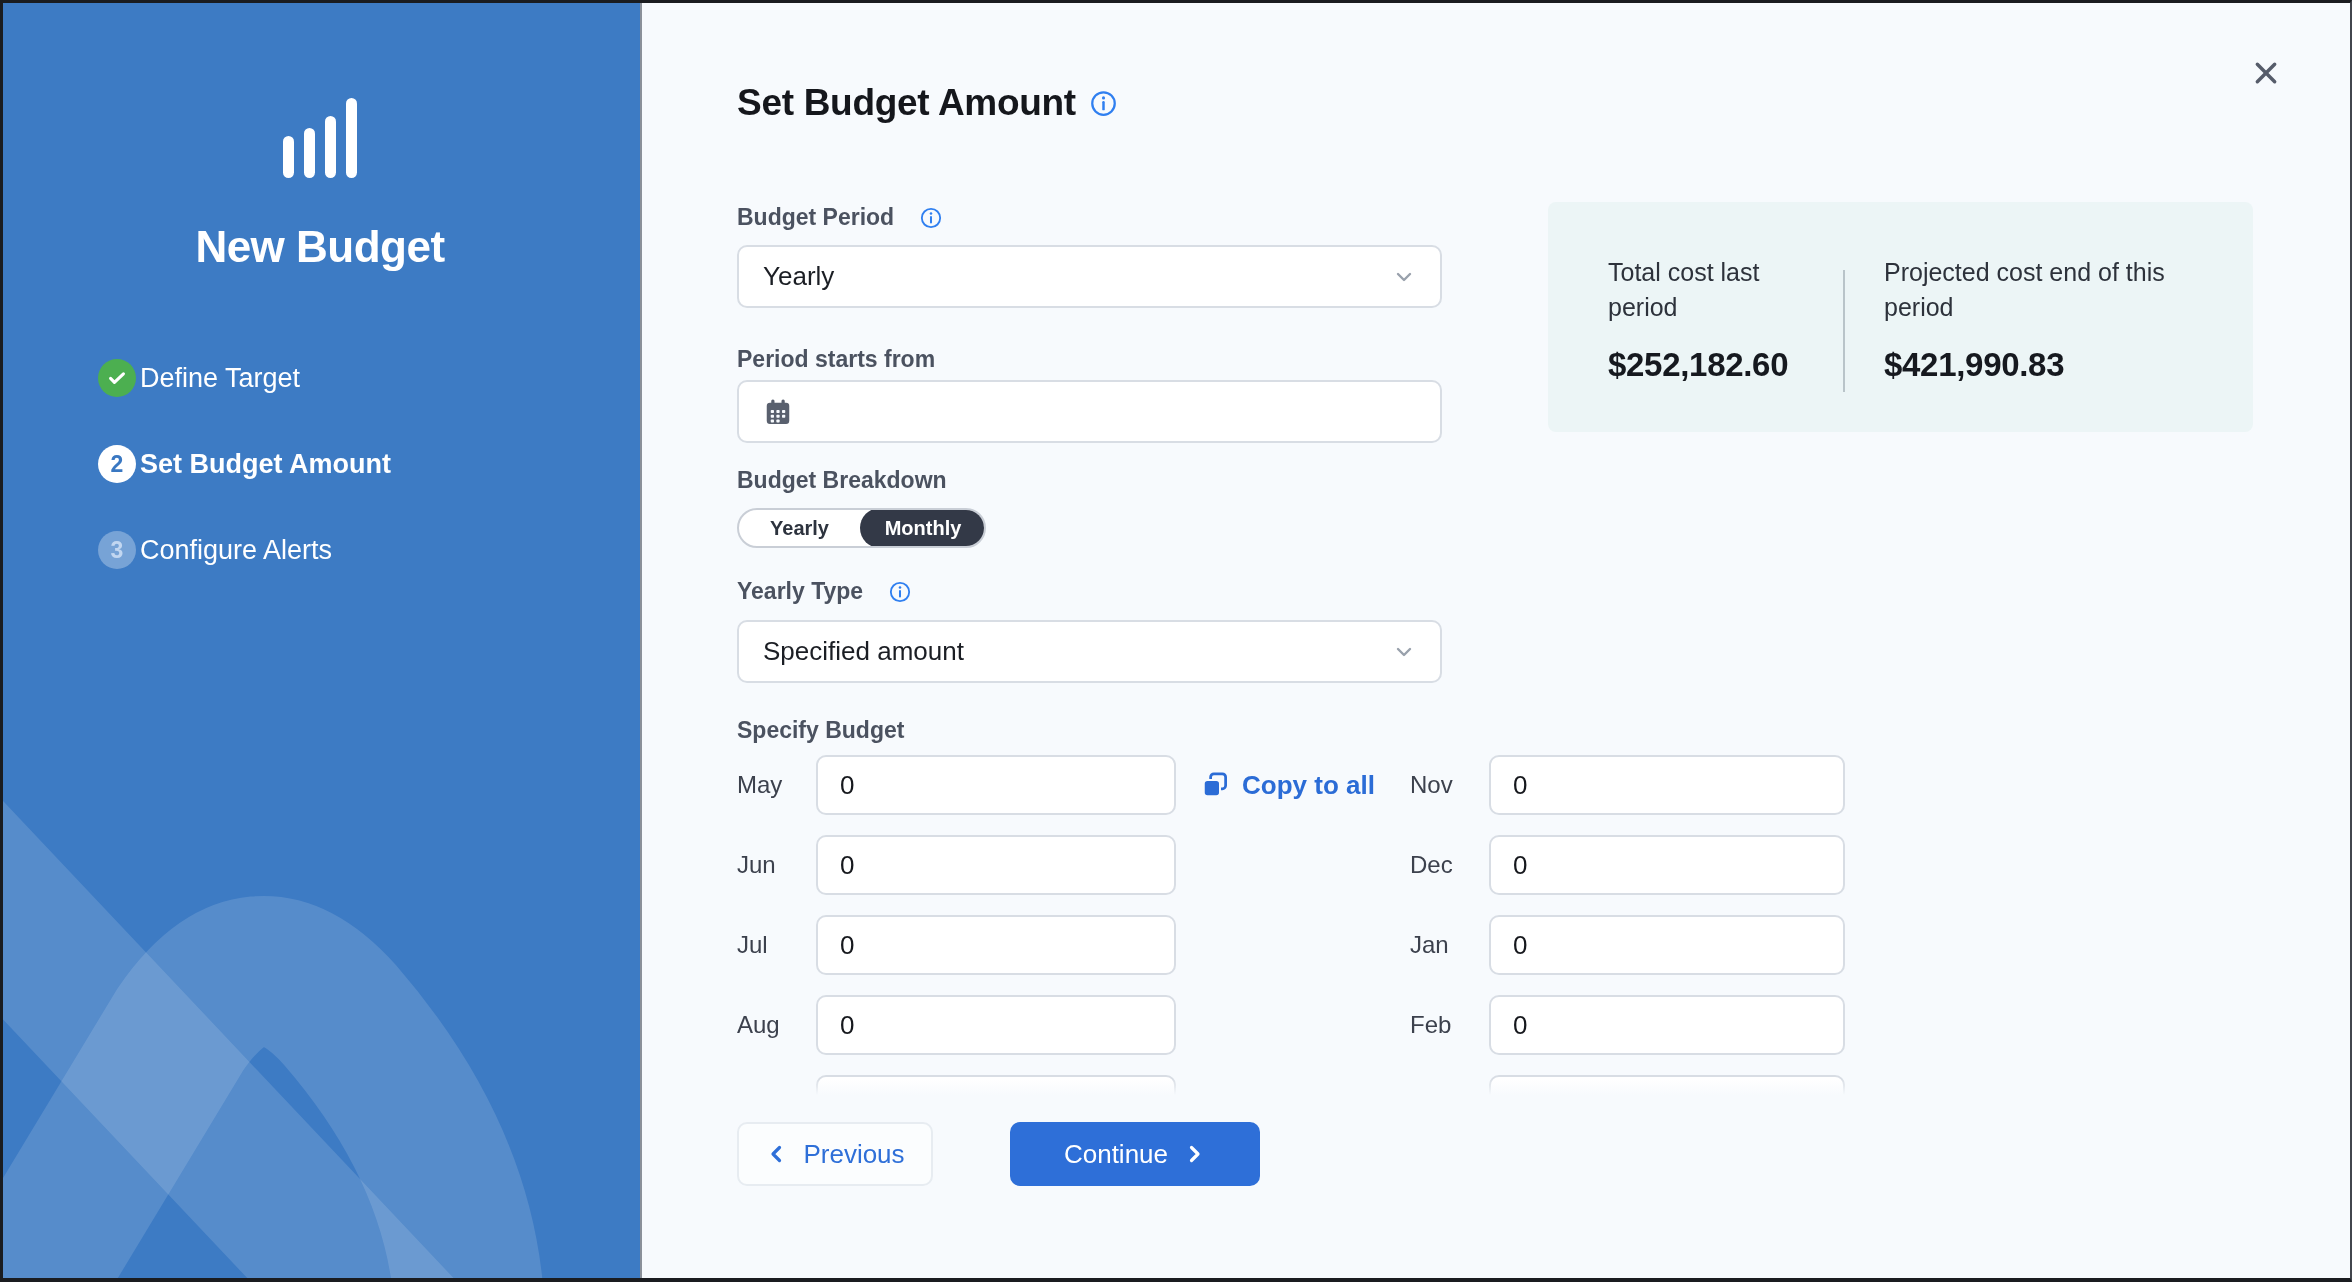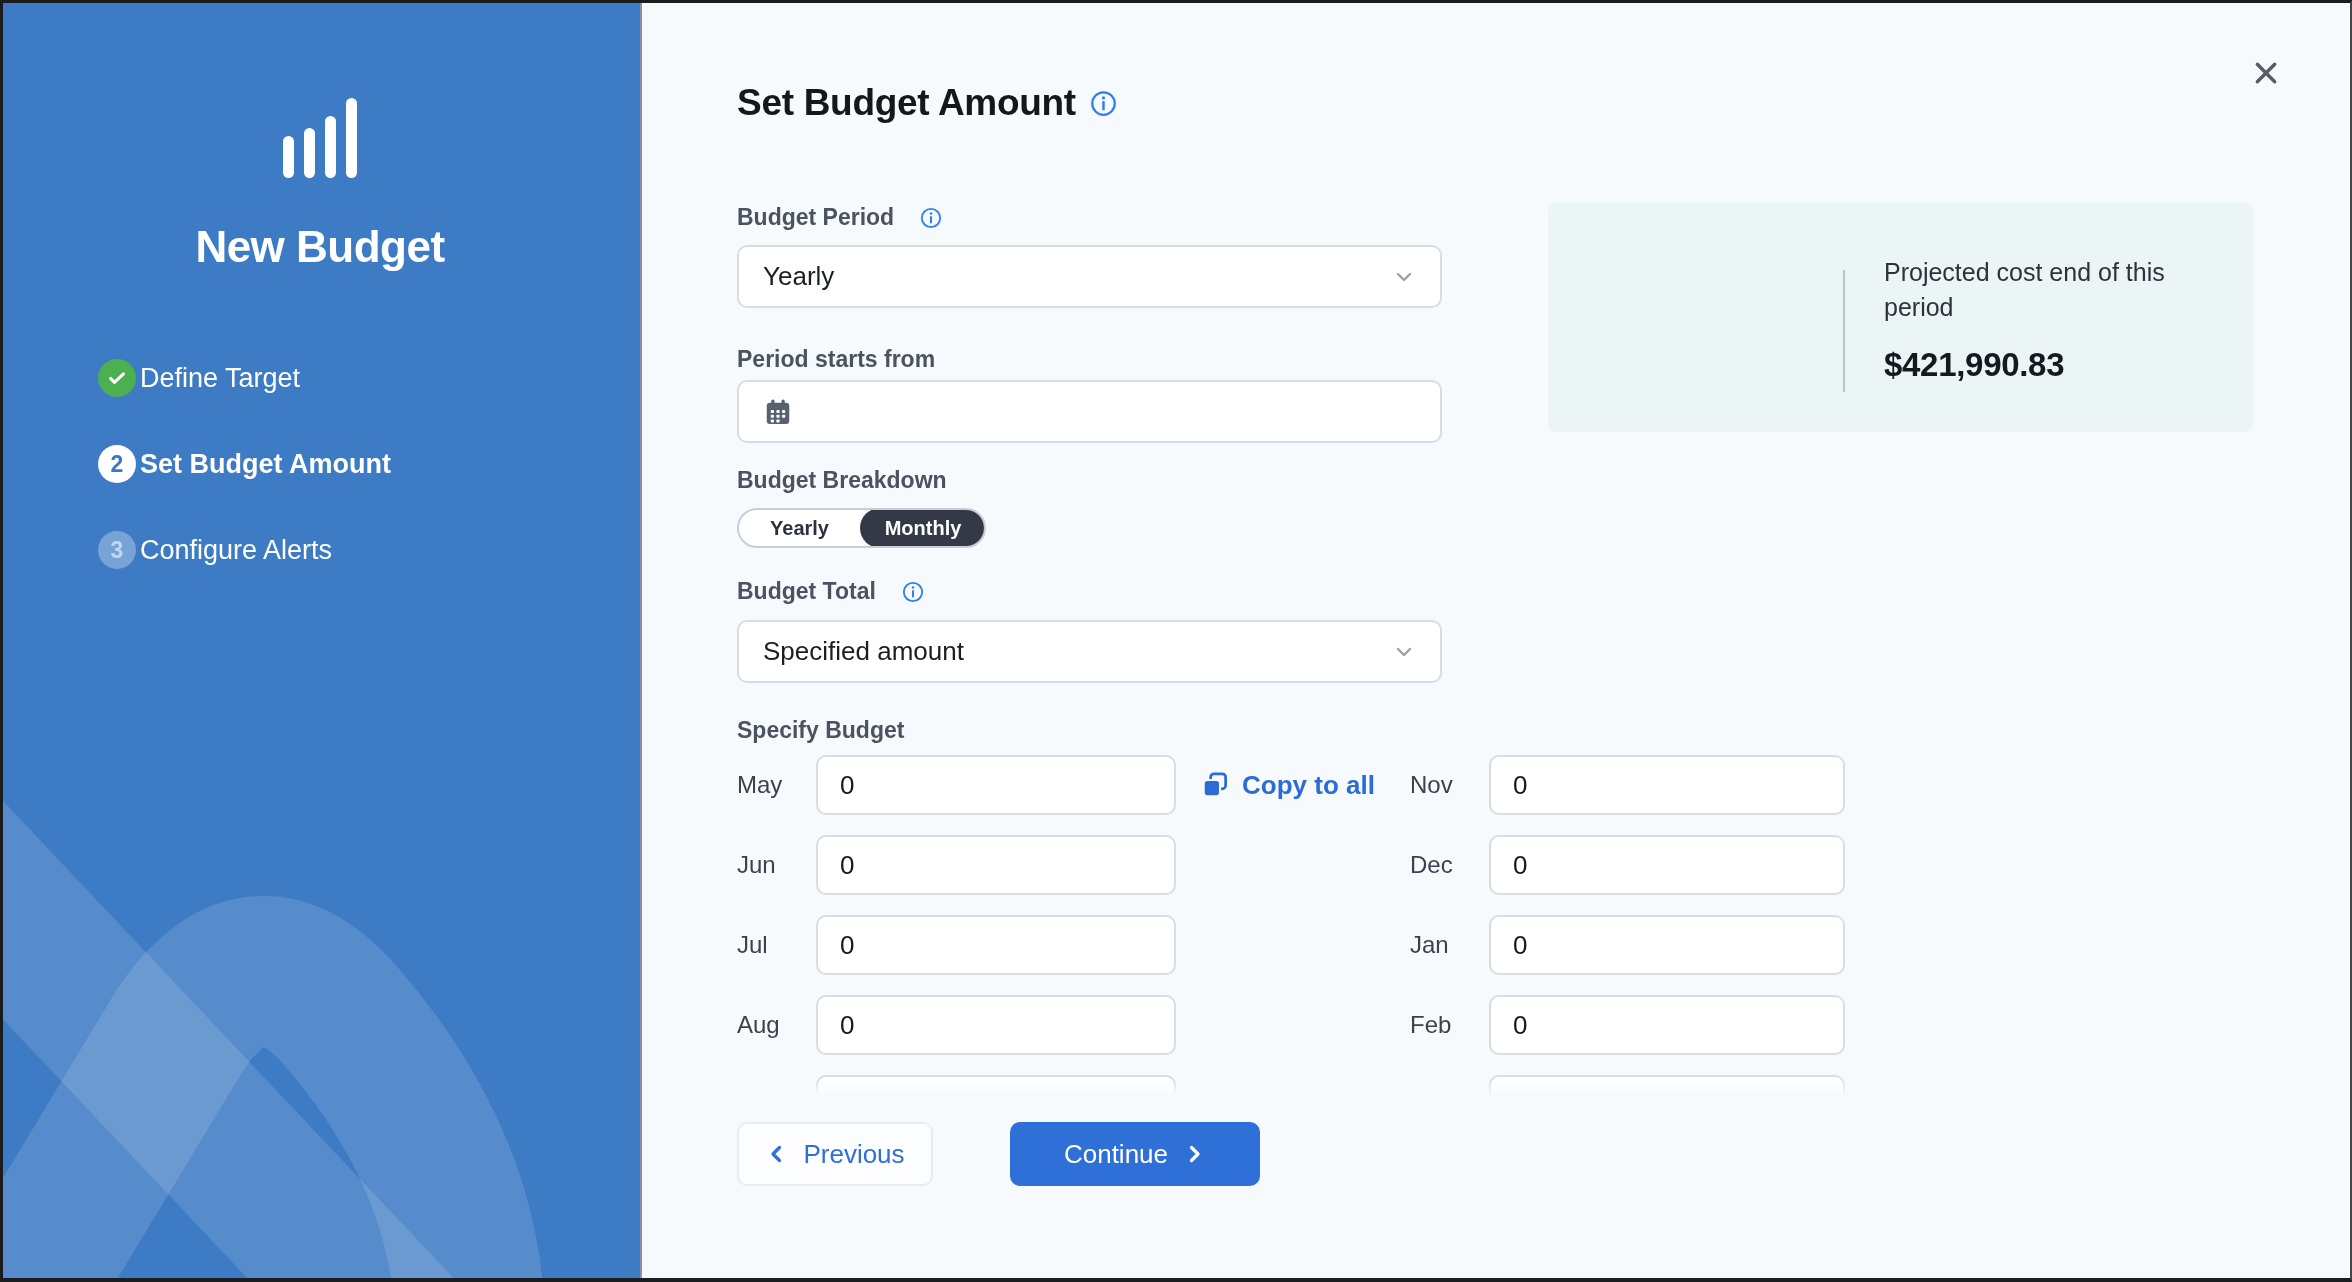--- a/index.html
+++ b/index.html
@@ -195,21 +195,21 @@
 
     <div class="field-label" style="top:467px">
       <span>Budget Breakdown</span>
     </div>
     <div class="toggle">
       <div class="toggle-opt off">Yearly</div>
       <div class="toggle-opt on">Monthly</div>
     </div>
 
     <div class="field-label" style="top:578px">
-      <span>Budget Total</span>
+      <span>Yearly Type</span>
       <svg width="22" height="22" viewBox="0 0 24 24">
         <circle cx="12" cy="12" r="10" stroke="#2f7ff0" stroke-width="2" fill="none"></circle>
         <line x1="12" y1="10.8" x2="12" y2="17" stroke="#2f7ff0" stroke-width="2.2" stroke-linecap="round"></line>
         <circle cx="12" cy="7" r="1.4" fill="#2f7ff0"></circle>
       </svg>
     </div>
     <div class="select" style="top:620px">
       <span class="sel-text">Specified amount</span>
       <svg width="24" height="24" viewBox="0 0 24 24">
         <path d="M6 9l6 6 6-6" stroke="#99a1ac" stroke-width="2.4" fill="none" stroke-linecap="round" stroke-linejoin="round"></path>
@@ -269,20 +269,24 @@
           <input type="text" value="0" style="">
         </div>
         <div class="month-row">
           <span class="month-name">Mar</span>
           <input type="text" value="" style="">
         </div>
       </div>
     </div>
 
     <section class="summary">
+      <div class="summary-col c1">
+        <div class="summary-label">Total cost last period</div>
+        <div class="summary-value">$252,182.60</div>
+      </div>
       <div class="summary-divider"></div>
       <div class="summary-col c2">
         <div class="summary-label">Projected cost end of this period</div>
         <div class="summary-value">$421,990.83</div>
       </div>
     </section>
 
     <div class="btn btn-prev">
       <svg width="24" height="24" viewBox="0 0 24 24">
         <path d="M14.5 5.5L8 12l6.5 6.5" stroke="#2e6fd8" stroke-width="3.2" fill="none" stroke-linecap="round" stroke-linejoin="round"></path>

